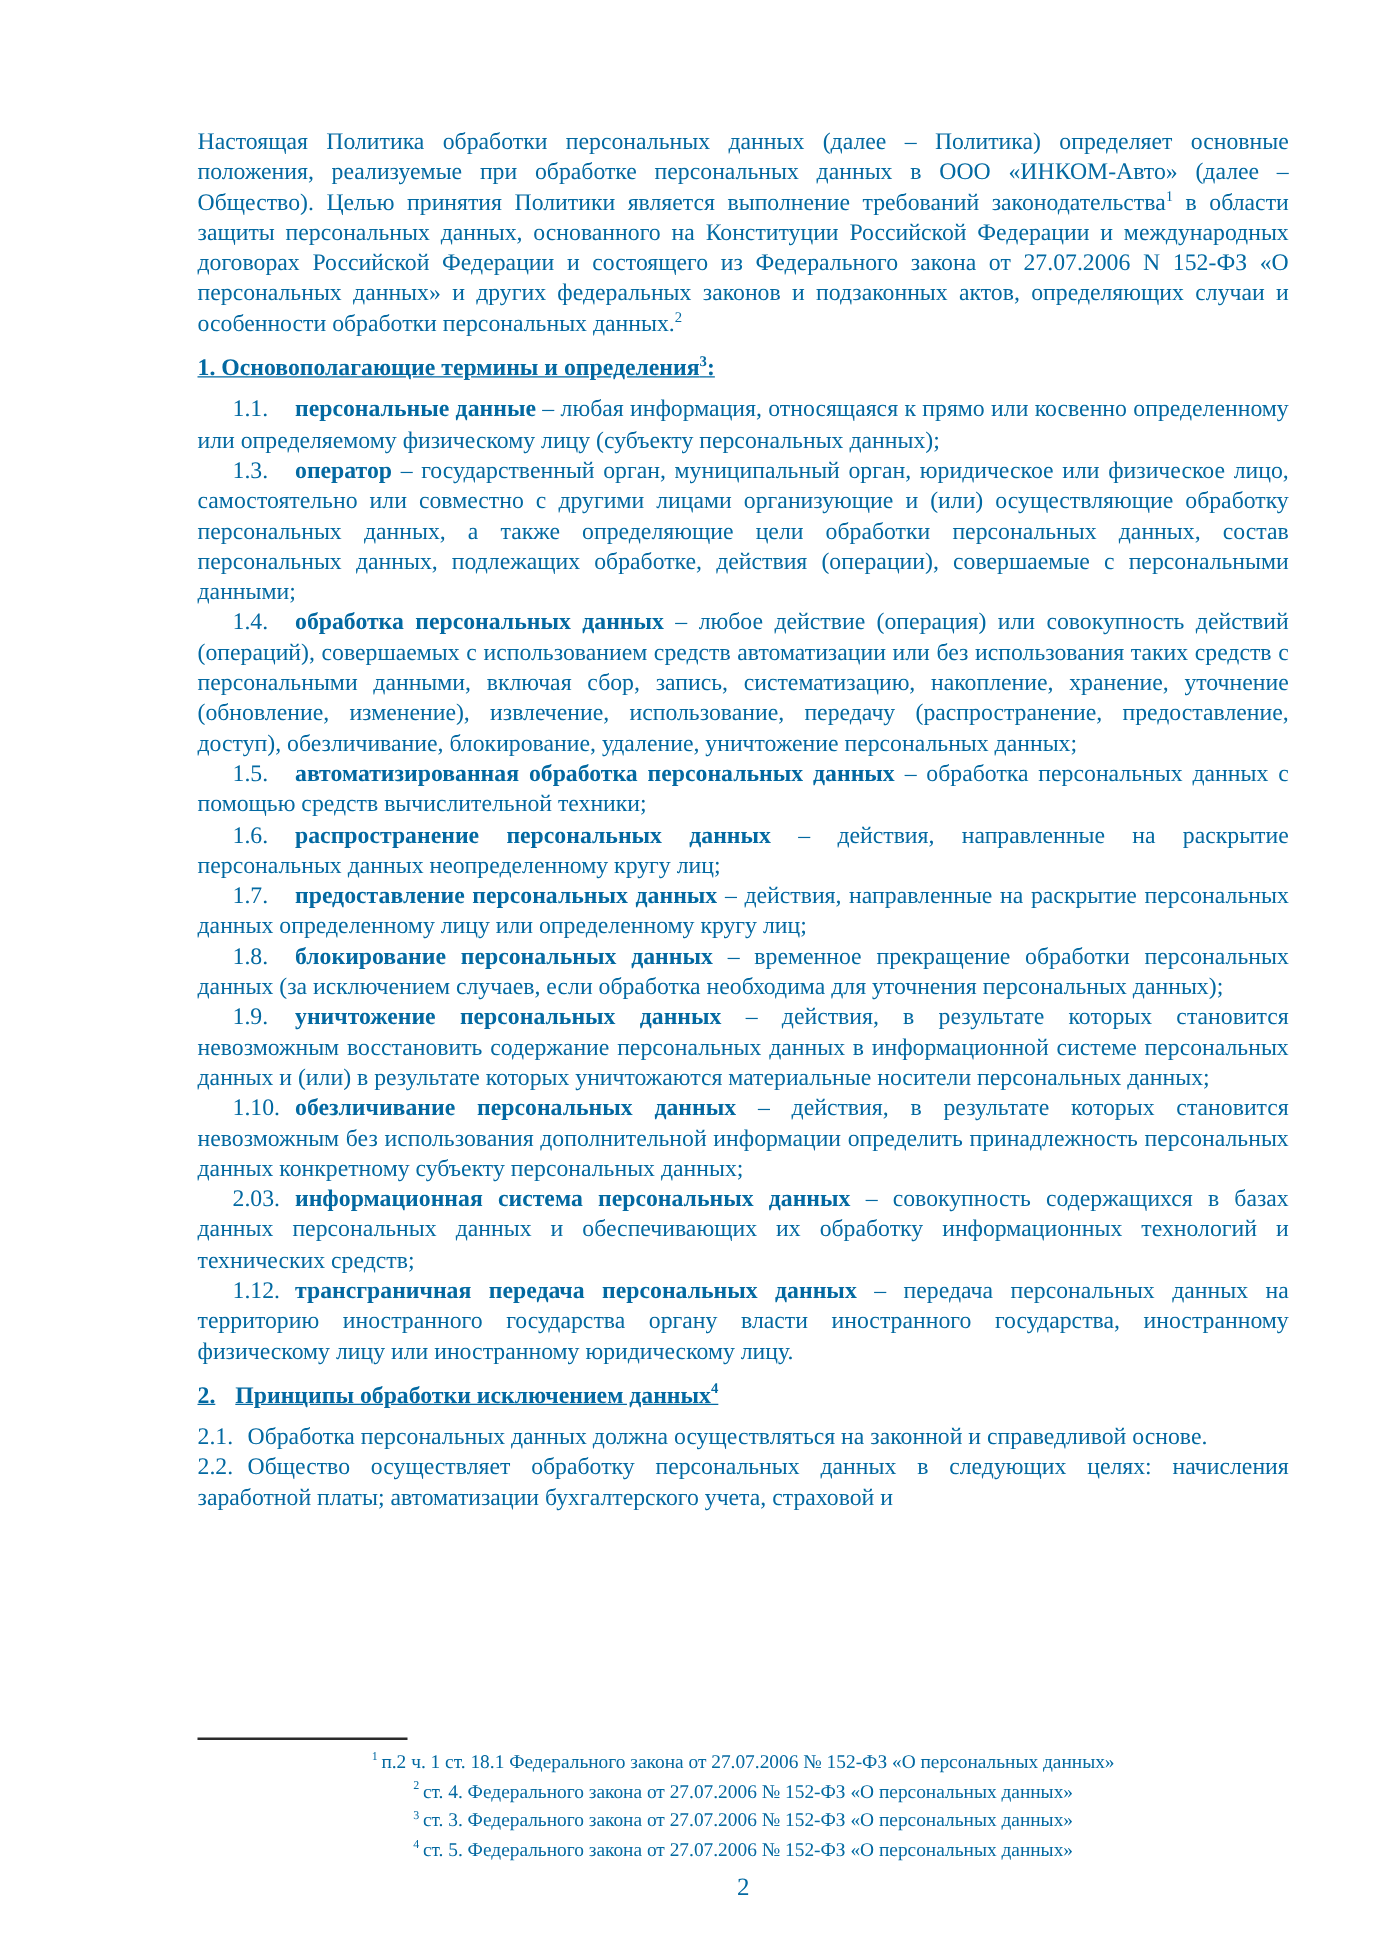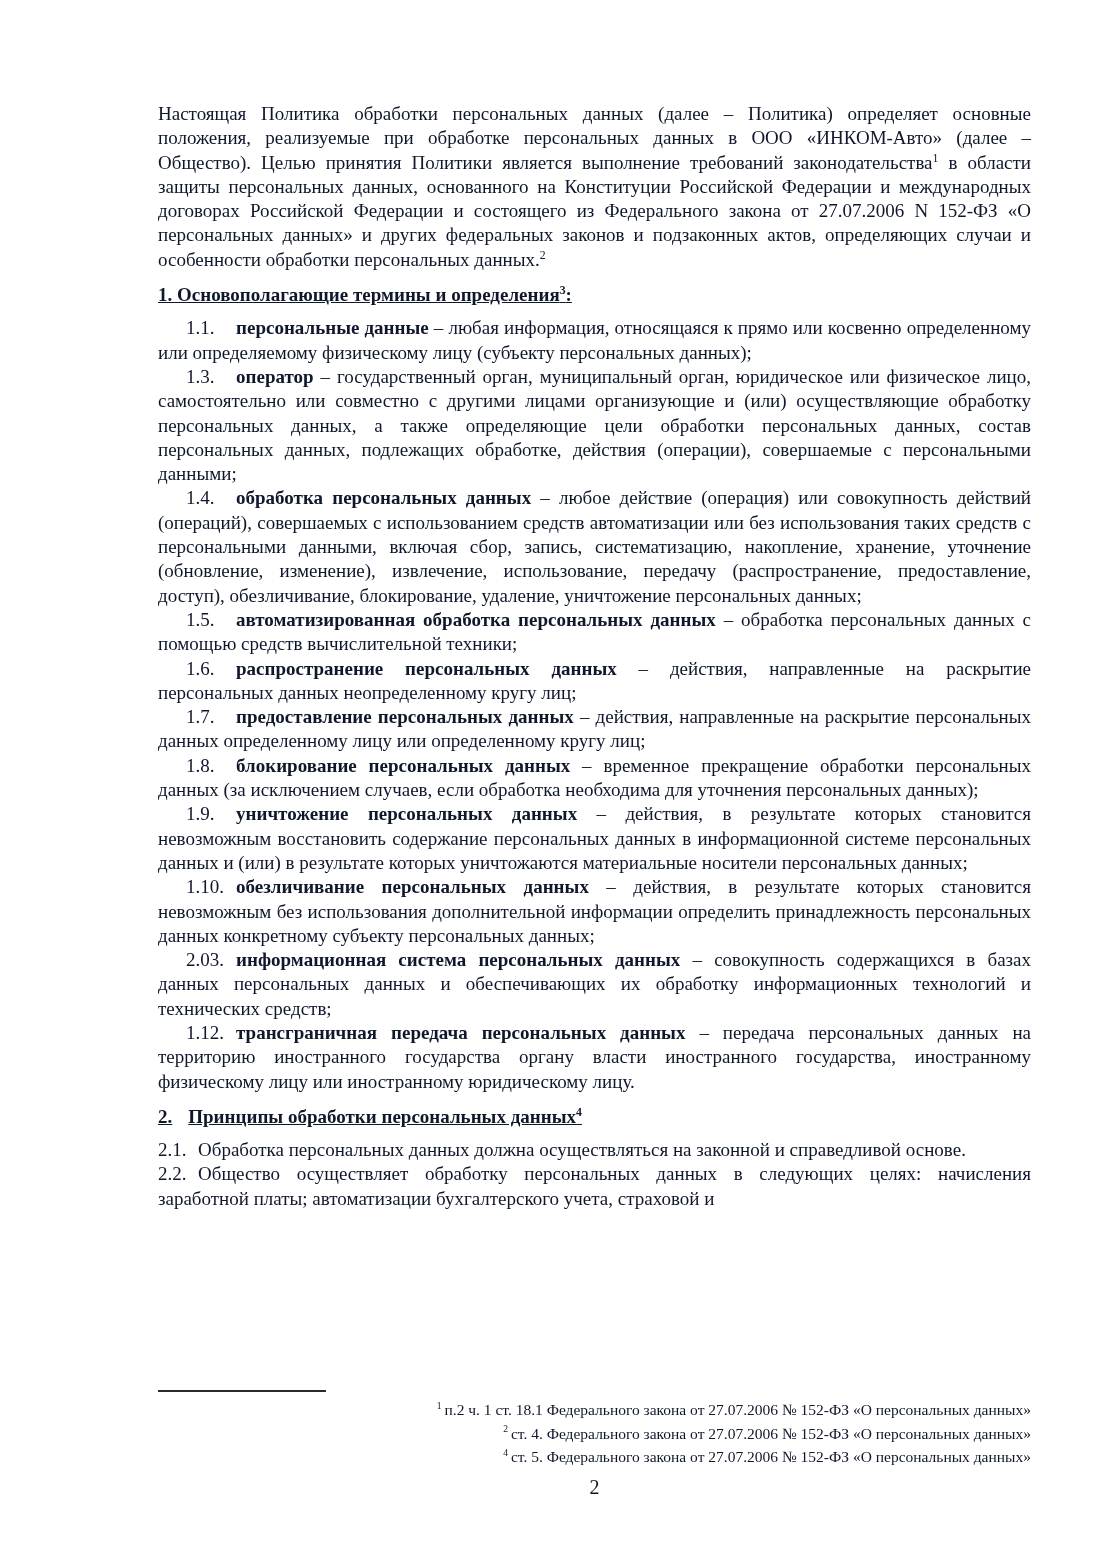--- a/index.html
+++ b/index.html
@@ -5,21 +5,21 @@
   html, body {
     margin: 0;
     padding: 0;
     background: #ffffff;
   }
   .page {
     position: relative;
     width: 1110px;
     height: 1568px;
     background: #ffffff;
-    color: #0f172a;
+    color: #0369a1;
     font-family: "Liberation Serif", "DejaVu Serif", serif;
     overflow: hidden;
   }
   .content {
     position: absolute;
     left: 158px;
     top: 102px;
     width: 873px;
   }
   .content p {
@@ -64,21 +64,21 @@
   .fn-separator {
     width: 168px;
     border: none;
     border-top: 2px solid #2a2a2a;
     margin: 0 0 6px 0;
   }
   .footnote {
     margin: 0;
     font-size: 15.5px;
     line-height: 23.5px;
-    text-align: right;
+    text-align: center;
   }
   .footnote sup.fnref {
     margin-right: 3px;
   }
   .page-number {
     margin-top: 6px;
     text-align: center;
     font-size: 20px;
     line-height: 24px;
   }
@@ -98,27 +98,28 @@
     <p><span class="num">1.4.</span><b class="term">обработка персональных данных</b> <span>– любое действие (операция) или совокупность действий (операций), совершаемых с использованием средств автоматизации или без использования таких средств с персональными данными, включая сбор, запись, систематизацию, накопление, хранение, уточнение (обновление, изменение), извлечение, использование, передачу (распространение, предоставление, доступ), обезличивание, блокирование, удаление, уничтожение персональных данных;</span></p>
     <p><span class="num">1.5.</span><b class="term">автоматизированная обработка персональных данных</b> <span>– обработка персональных данных с помощью средств вычислительной техники;</span></p>
     <p><span class="num">1.6.</span><b class="term">распространение персональных данных</b> <span>– действия, направленные на раскрытие персональных данных неопределенному кругу лиц;</span></p>
     <p><span class="num">1.7.</span><b class="term">предоставление персональных данных</b> <span>– действия, направленные на раскрытие персональных данных определенному лицу или определенному кругу лиц;</span></p>
     <p><span class="num">1.8.</span><b class="term">блокирование персональных данных</b> <span>– временное прекращение обработки персональных данных (за исключением случаев, если обработка необходима для уточнения персональных данных);</span></p>
     <p><span class="num">1.9.</span><b class="term">уничтожение персональных данных</b> <span>– действия, в результате которых становится невозможным восстановить содержание персональных данных в информационной системе персональных данных и (или) в результате которых уничтожаются материальные носители персональных данных;</span></p>
     <p><span class="num">1.10.</span><b class="term">обезличивание персональных данных</b> <span>– действия, в результате которых становится невозможным без использования дополнительной информации определить принадлежность персональных данных конкретному субъекту персональных данных;</span></p>
     <p><span class="num">2.03.</span><b class="term">информационная система персональных данных</b> <span>– совокупность содержащихся в базах данных персональных данных и обеспечивающих их обработку информационных технологий и технических средств;</span></p>
     <p><span class="num">1.12.</span><b class="term">трансграничная передача персональных данных</b> <span>– передача персональных данных на территорию иностранного государства органу власти иностранного государства, иностранному физическому лицу или иностранному юридическому лицу.</span></p>
 
-    <p class="heading"><span class="h2num">2.</span><span>Принципы обработки персональных данных</span><sup class="fnref">4</sup></p>
+    <p class="heading"><span class="h2num">2.</span><span>Принципы обработки исключением данных</span><sup class="fnref">4</sup></p>
 
     <p><span class="num2">2.1.</span><span>Обработка персональных данных должна осуществляться на законной и справедливой основе.</span></p>
     <p><span class="num2">2.2.</span><span>Общество осуществляет обработку персональных данных в следующих целях: начисления заработной платы; автоматизации бухгалтерского учета, страховой и</span></p>
 
   </div>
 
   <div class="footer-block">
     <hr class="fn-separator">
     <p class="footnote"><sup class="fnref">1</sup><span>п.2 ч. 1 ст. 18.1 Федерального закона от 27.07.2006 № 152-ФЗ «О персональных данных»</span></p>
     <p class="footnote"><sup class="fnref">2</sup><span>ст. 4. Федерального закона от 27.07.2006 № 152-ФЗ «О персональных данных»</span></p>
+    <p class="footnote"><sup class="fnref">3</sup><span>ст. 3. Федерального закона от 27.07.2006 № 152-ФЗ «О персональных данных»</span></p>
     <p class="footnote"><sup class="fnref">4</sup><span>ст. 5. Федерального закона от 27.07.2006 № 152-ФЗ «О персональных данных»</span></p>
     <div class="page-number">2</div>
   </div>
 </div>
 
 </body></html>

